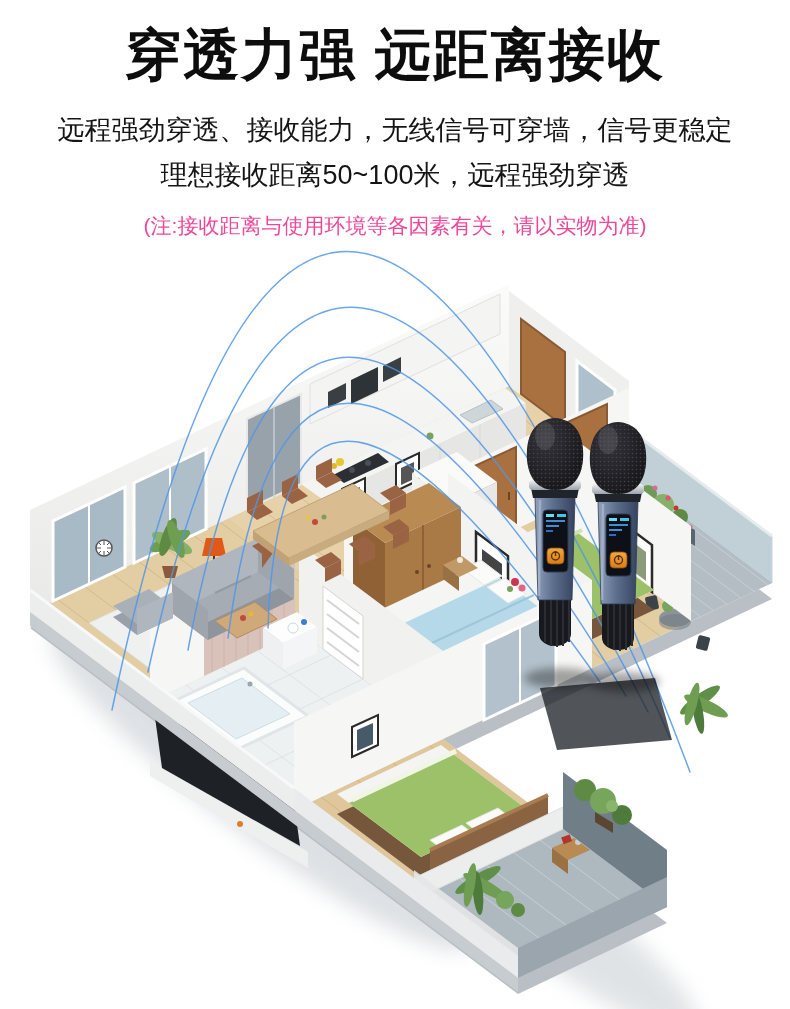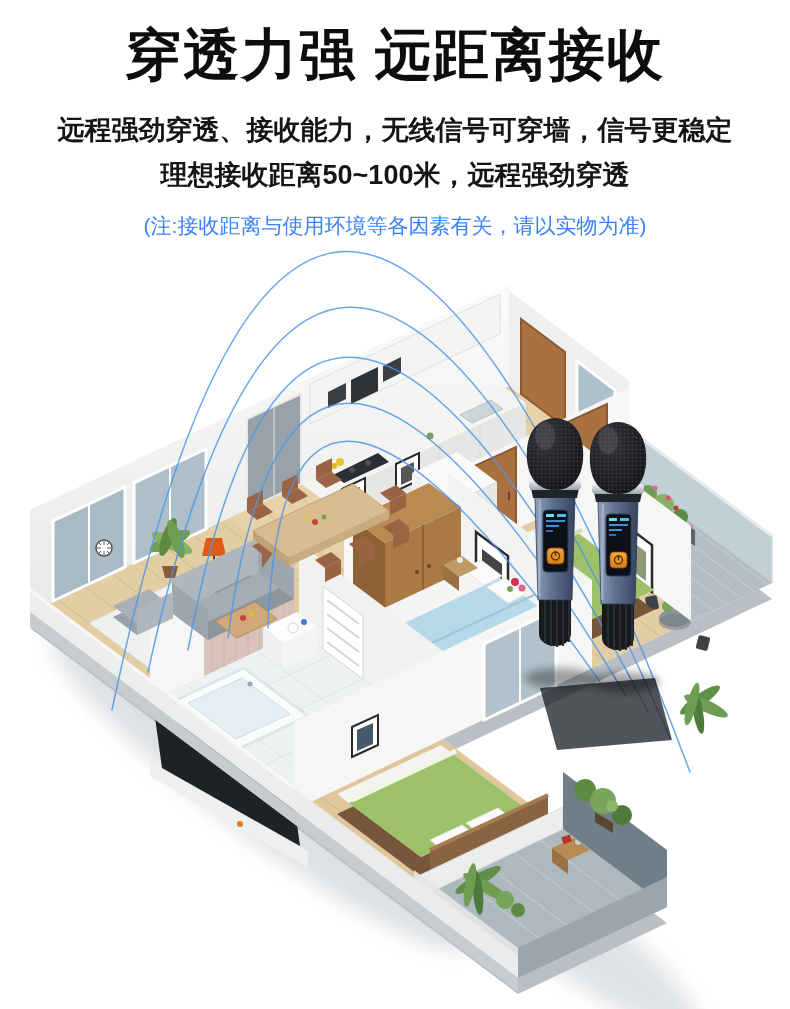--- a/index.html
+++ b/index.html
@@ -1,22 +1,22 @@
 <!DOCTYPE html>
 <html><head>
 <meta charset="utf-8">
 <style>
   html,body{margin:0;padding:0;background:#ffffff;}
   .page{position:relative;width:790px;height:1009px;margin:0 auto;background:#fff;overflow:hidden;
         font-family:"Liberation Sans","DejaVu Sans",sans-serif;}
   .scene{position:absolute;left:0;top:0;width:790px;height:1009px;z-index:1;}
   .header{position:relative;z-index:2;padding-top:14px;}
   .title{font-size:56px;font-weight:900;letter-spacing:2px;color:#0d0d0d;text-align:center;margin:4px 0 14px;}
-  .sub{font-size:27px;color:#151515;text-align:center;line-height:45px;font-weight:700;margin:0;}
-  .note{font-size:21px;color:#3b82f6;text-align:center;margin-top:14px;font-weight:500;}
+  .sub{font-size:27px;color:#151515;text-align:center;line-height:45px;font-weight:400;margin:0;}
+  .note{font-size:21px;color:#ec4899;text-align:center;margin-top:14px;font-weight:500;}
 </style>
 </head>
 <body>
 
 <div class="page">
 
   <svg class="scene" viewBox="0 0 790 1009">
     <defs>
       <linearGradient id="wallGrad" x1="0" y1="0" x2="0" y2="1">
         <stop offset="0" stop-color="#fbfbfa"></stop>

